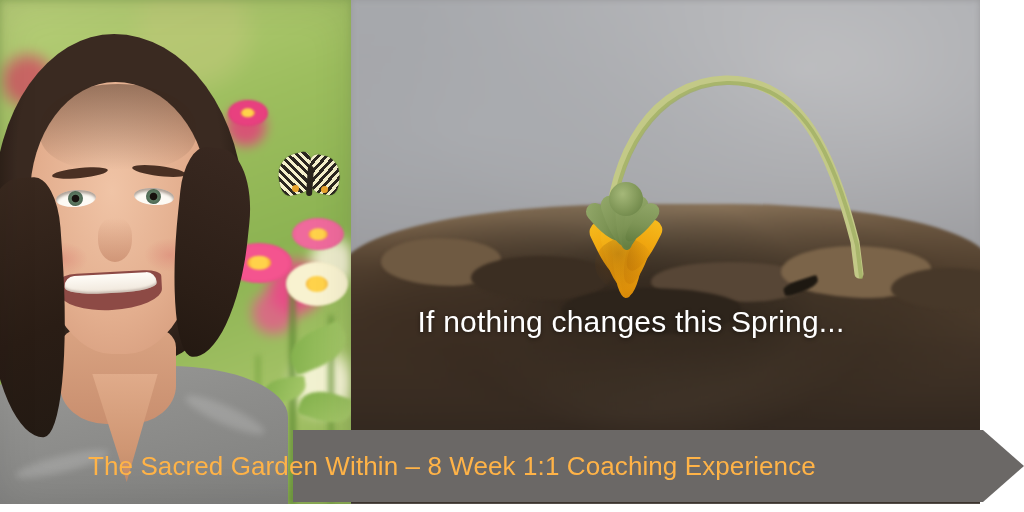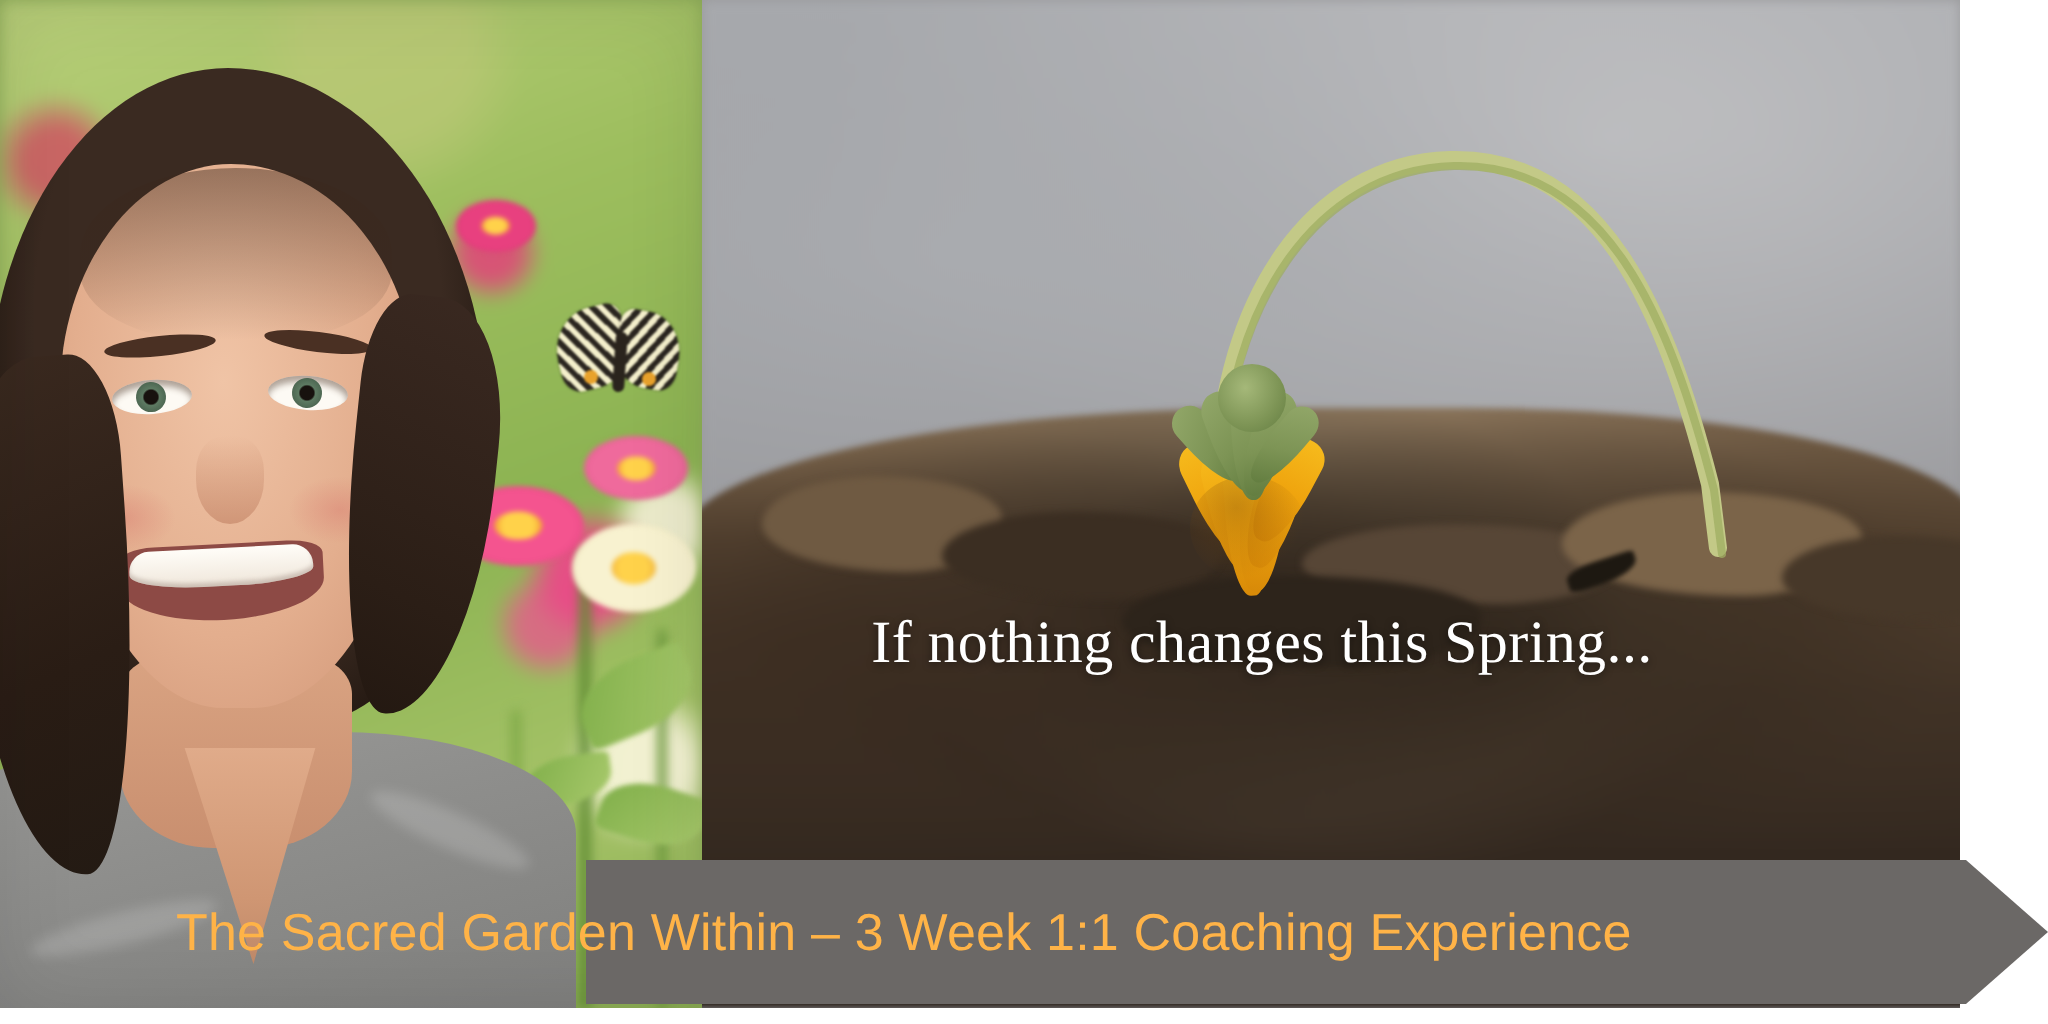--- a/index.html
+++ b/index.html
@@ -313,21 +313,21 @@
   }
 
   
   .headline {
     position: absolute;
     left: 351px;
     top: 300px;
     width: 560px;
     text-align: center;
     color: #ffffff;
-    font-family: Liberation Serif, serif;
+    font-family: Liberation Sans, sans-serif;
     font-size: 30px;
     font-weight: 400;
     line-height: 1.47;
     letter-spacing: .2px;
     text-shadow: 0 1px 4px rgba(0,0,0,.45);
   }
   .headline-line { display: block; white-space: pre; }
 
   
   .banner {
@@ -454,15 +454,15 @@
   </div>
 
   <div class="headline">
     <span class="headline-line">If nothing changes this Spring...</span>
   </div>
 
   <div class="frame-right"></div>
   <div class="frame-bottom"></div>
 
   <div class="banner"></div>
-  <div class="banner-text">The Sacred Garden Within – 3 Week 1:1 Coaching Experience</div>
+  <div class="banner-text">The Sacred Garden Within – 8 Week 1:1 Coaching Experience</div>
 
 </div>
 
 </body></html>

